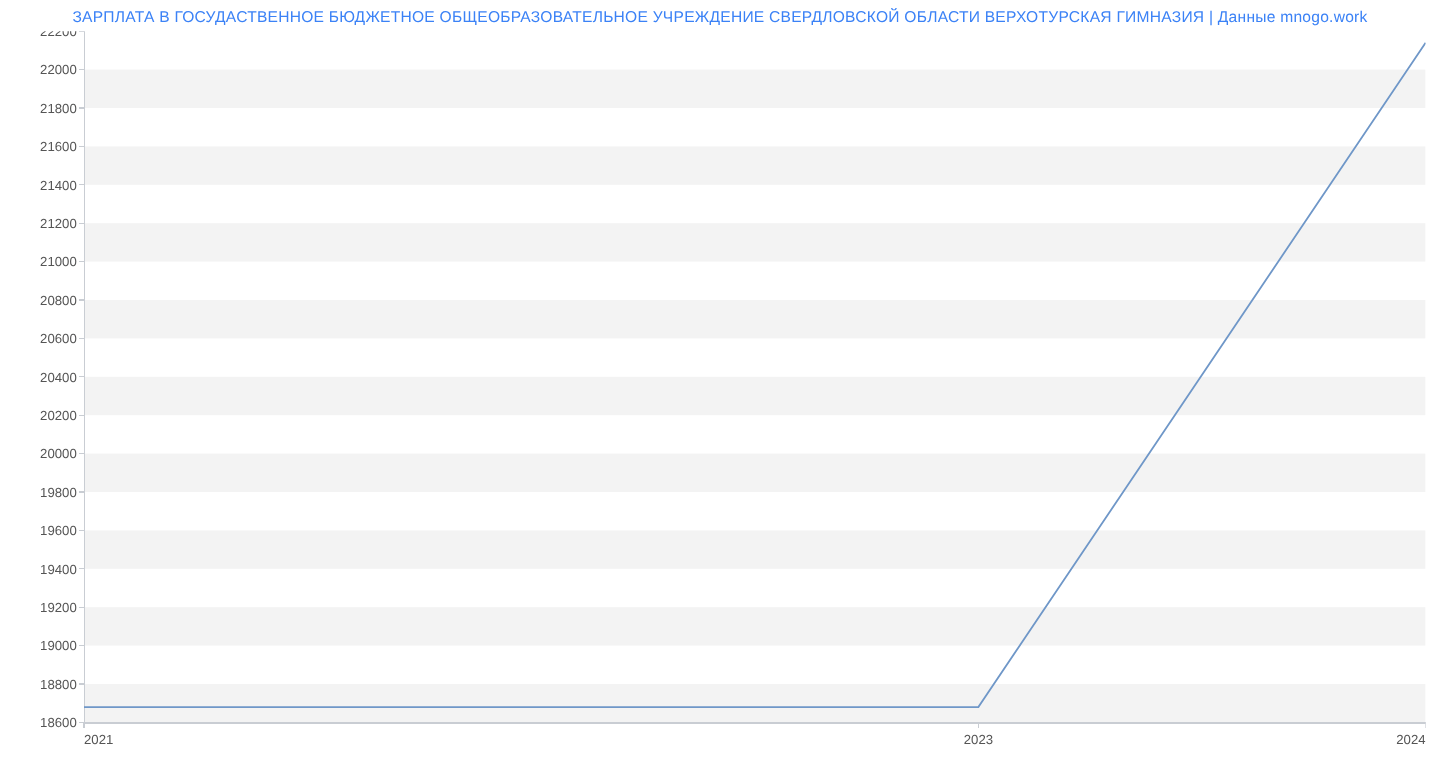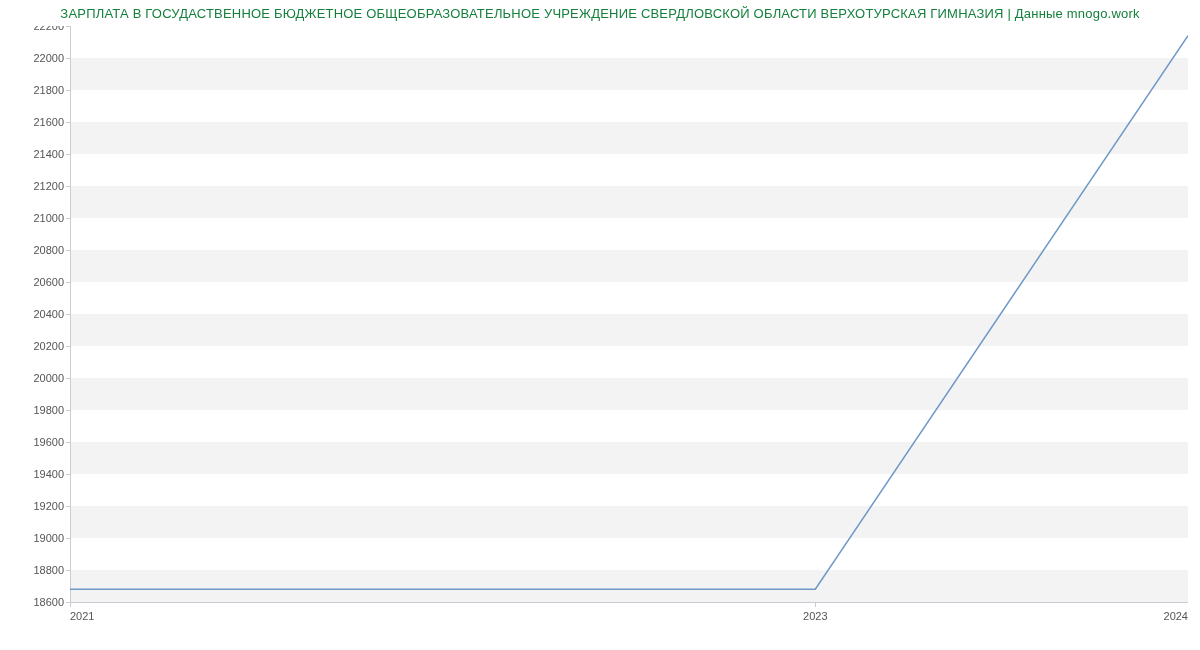--- a/index.html
+++ b/index.html
@@ -12,21 +12,21 @@
     color: #333;
   }
   .title {
     position: absolute;
     top: 6px;
     left: 0;
     right: 0;
     text-align: center;
     font-size: 13px;
     letter-spacing: 0.2px;
-    color: #15803d;
+    color: #3b82f6;
     white-space: nowrap;
   }
   .plot-wrap {
     position: absolute;
     left: 70px;
     top: 26px;
     width: 1118px;
     height: 576px;
   }
   svg { display: block; }

